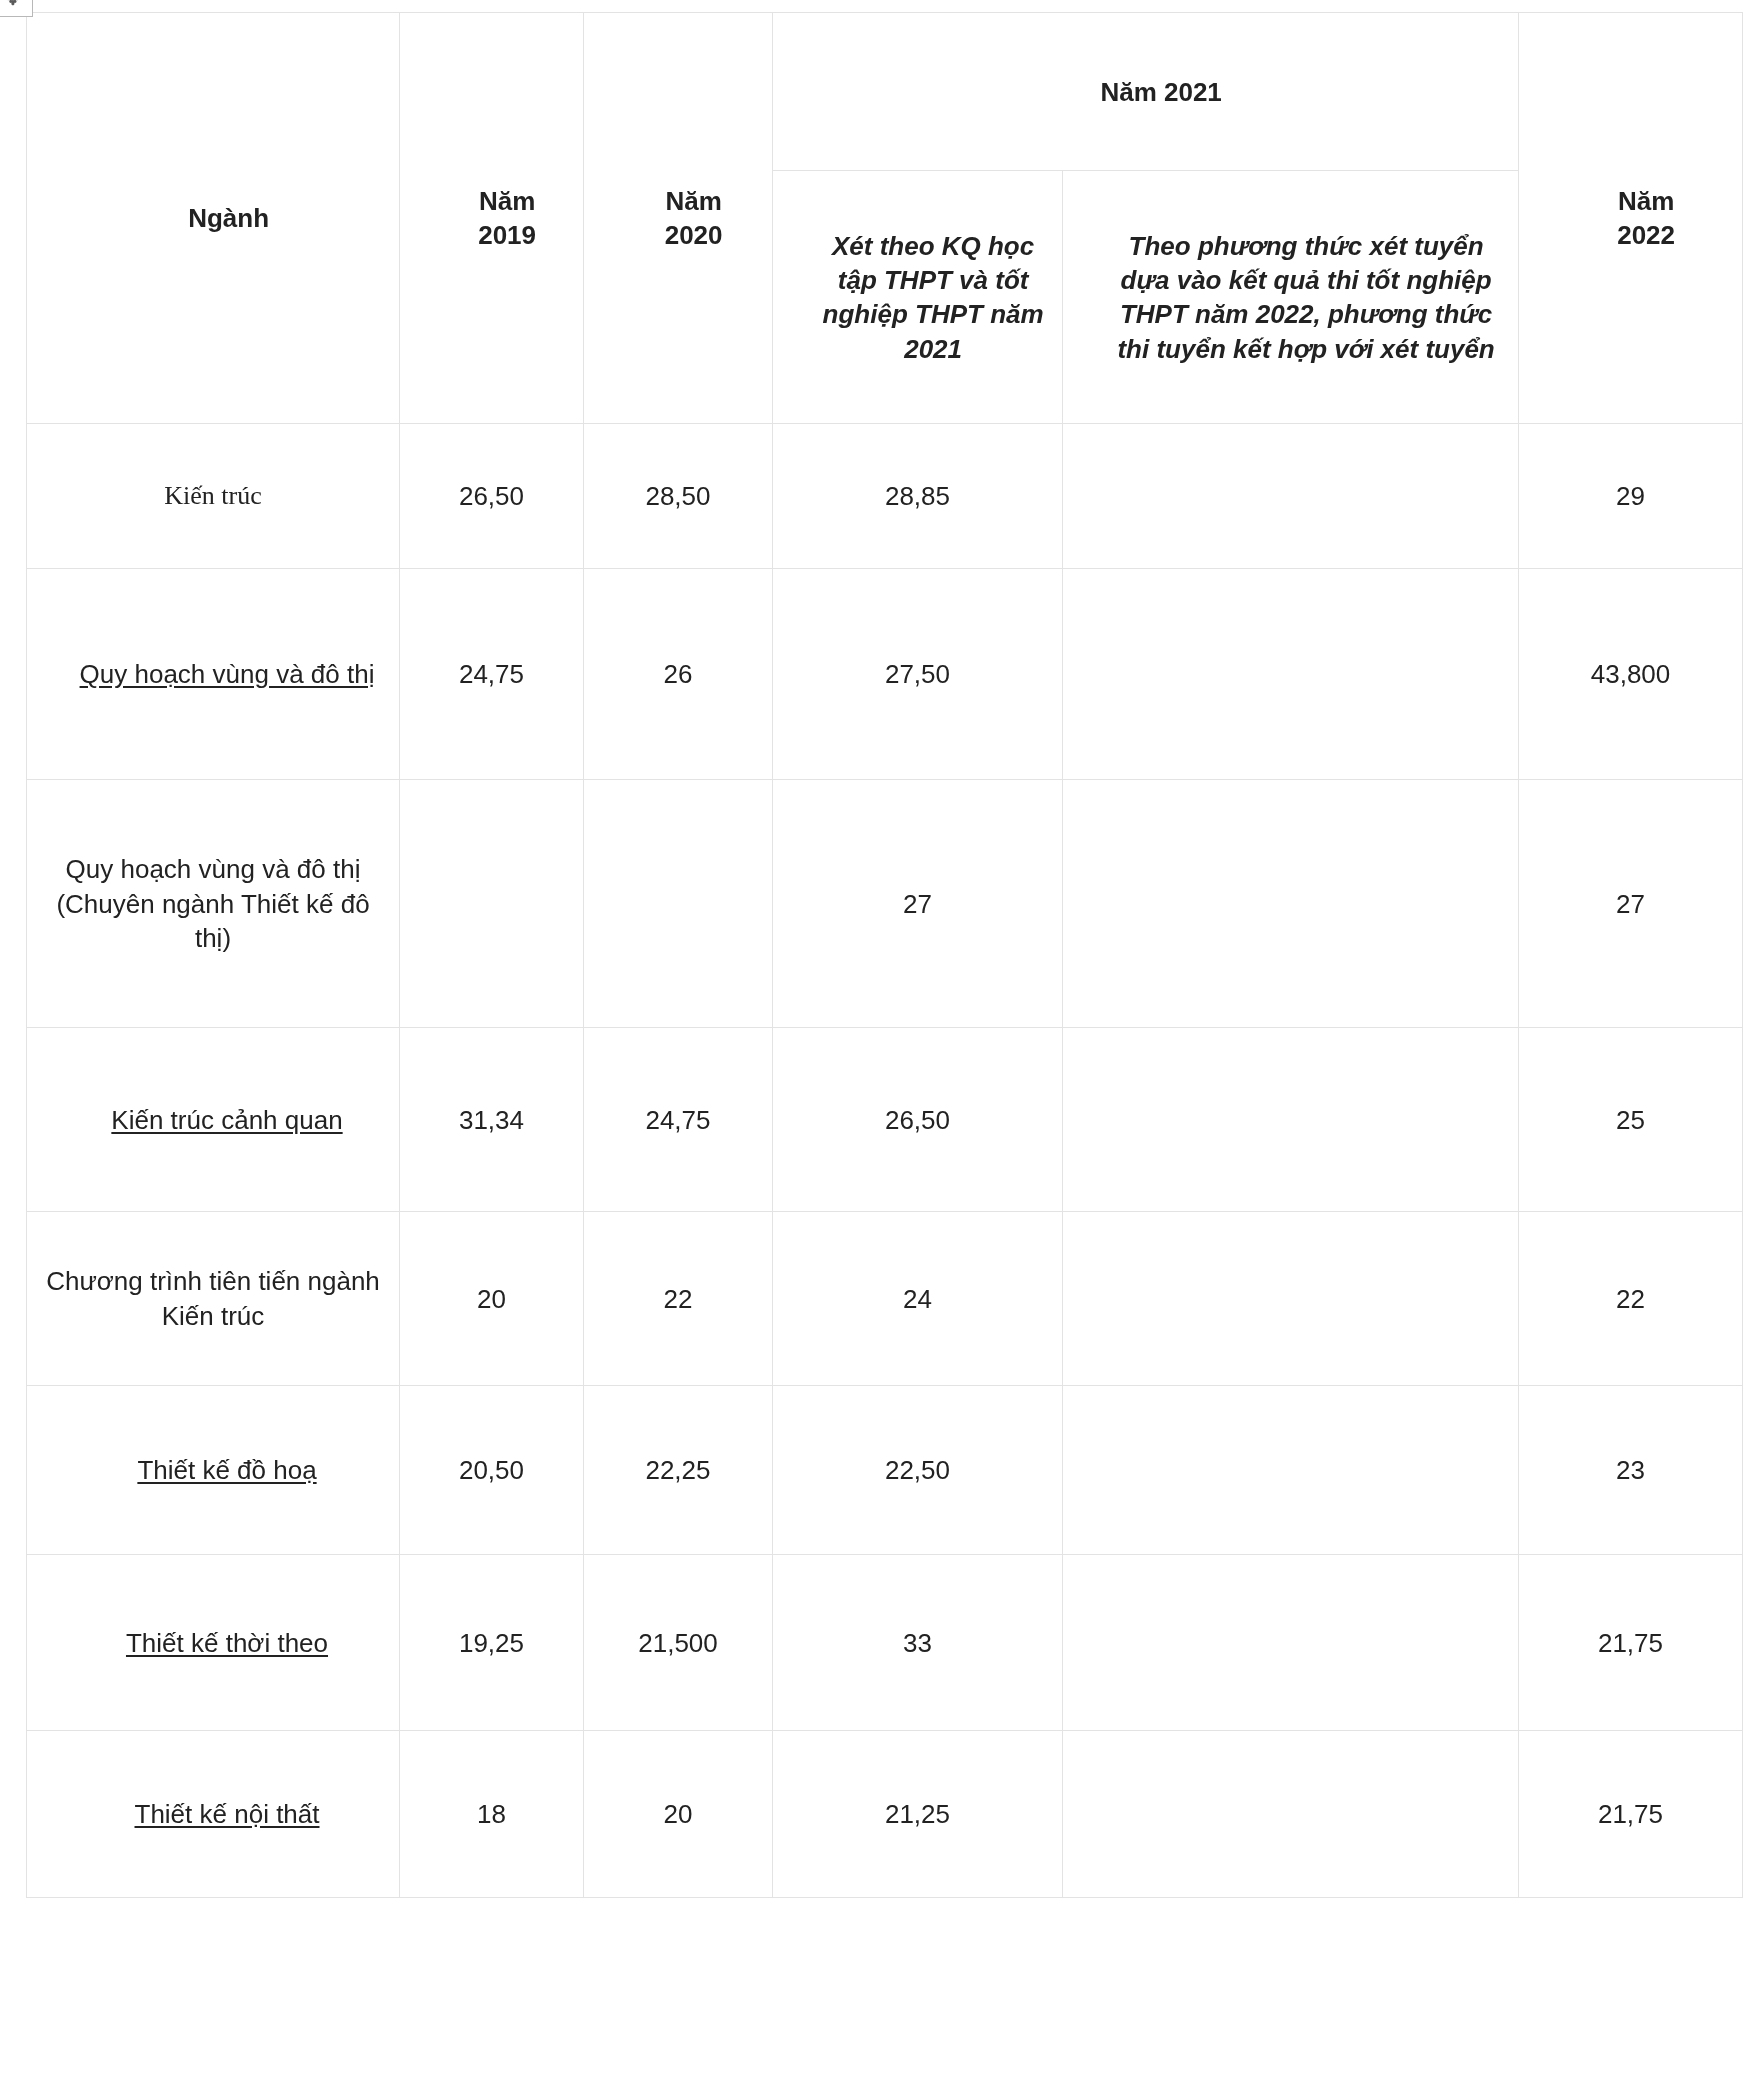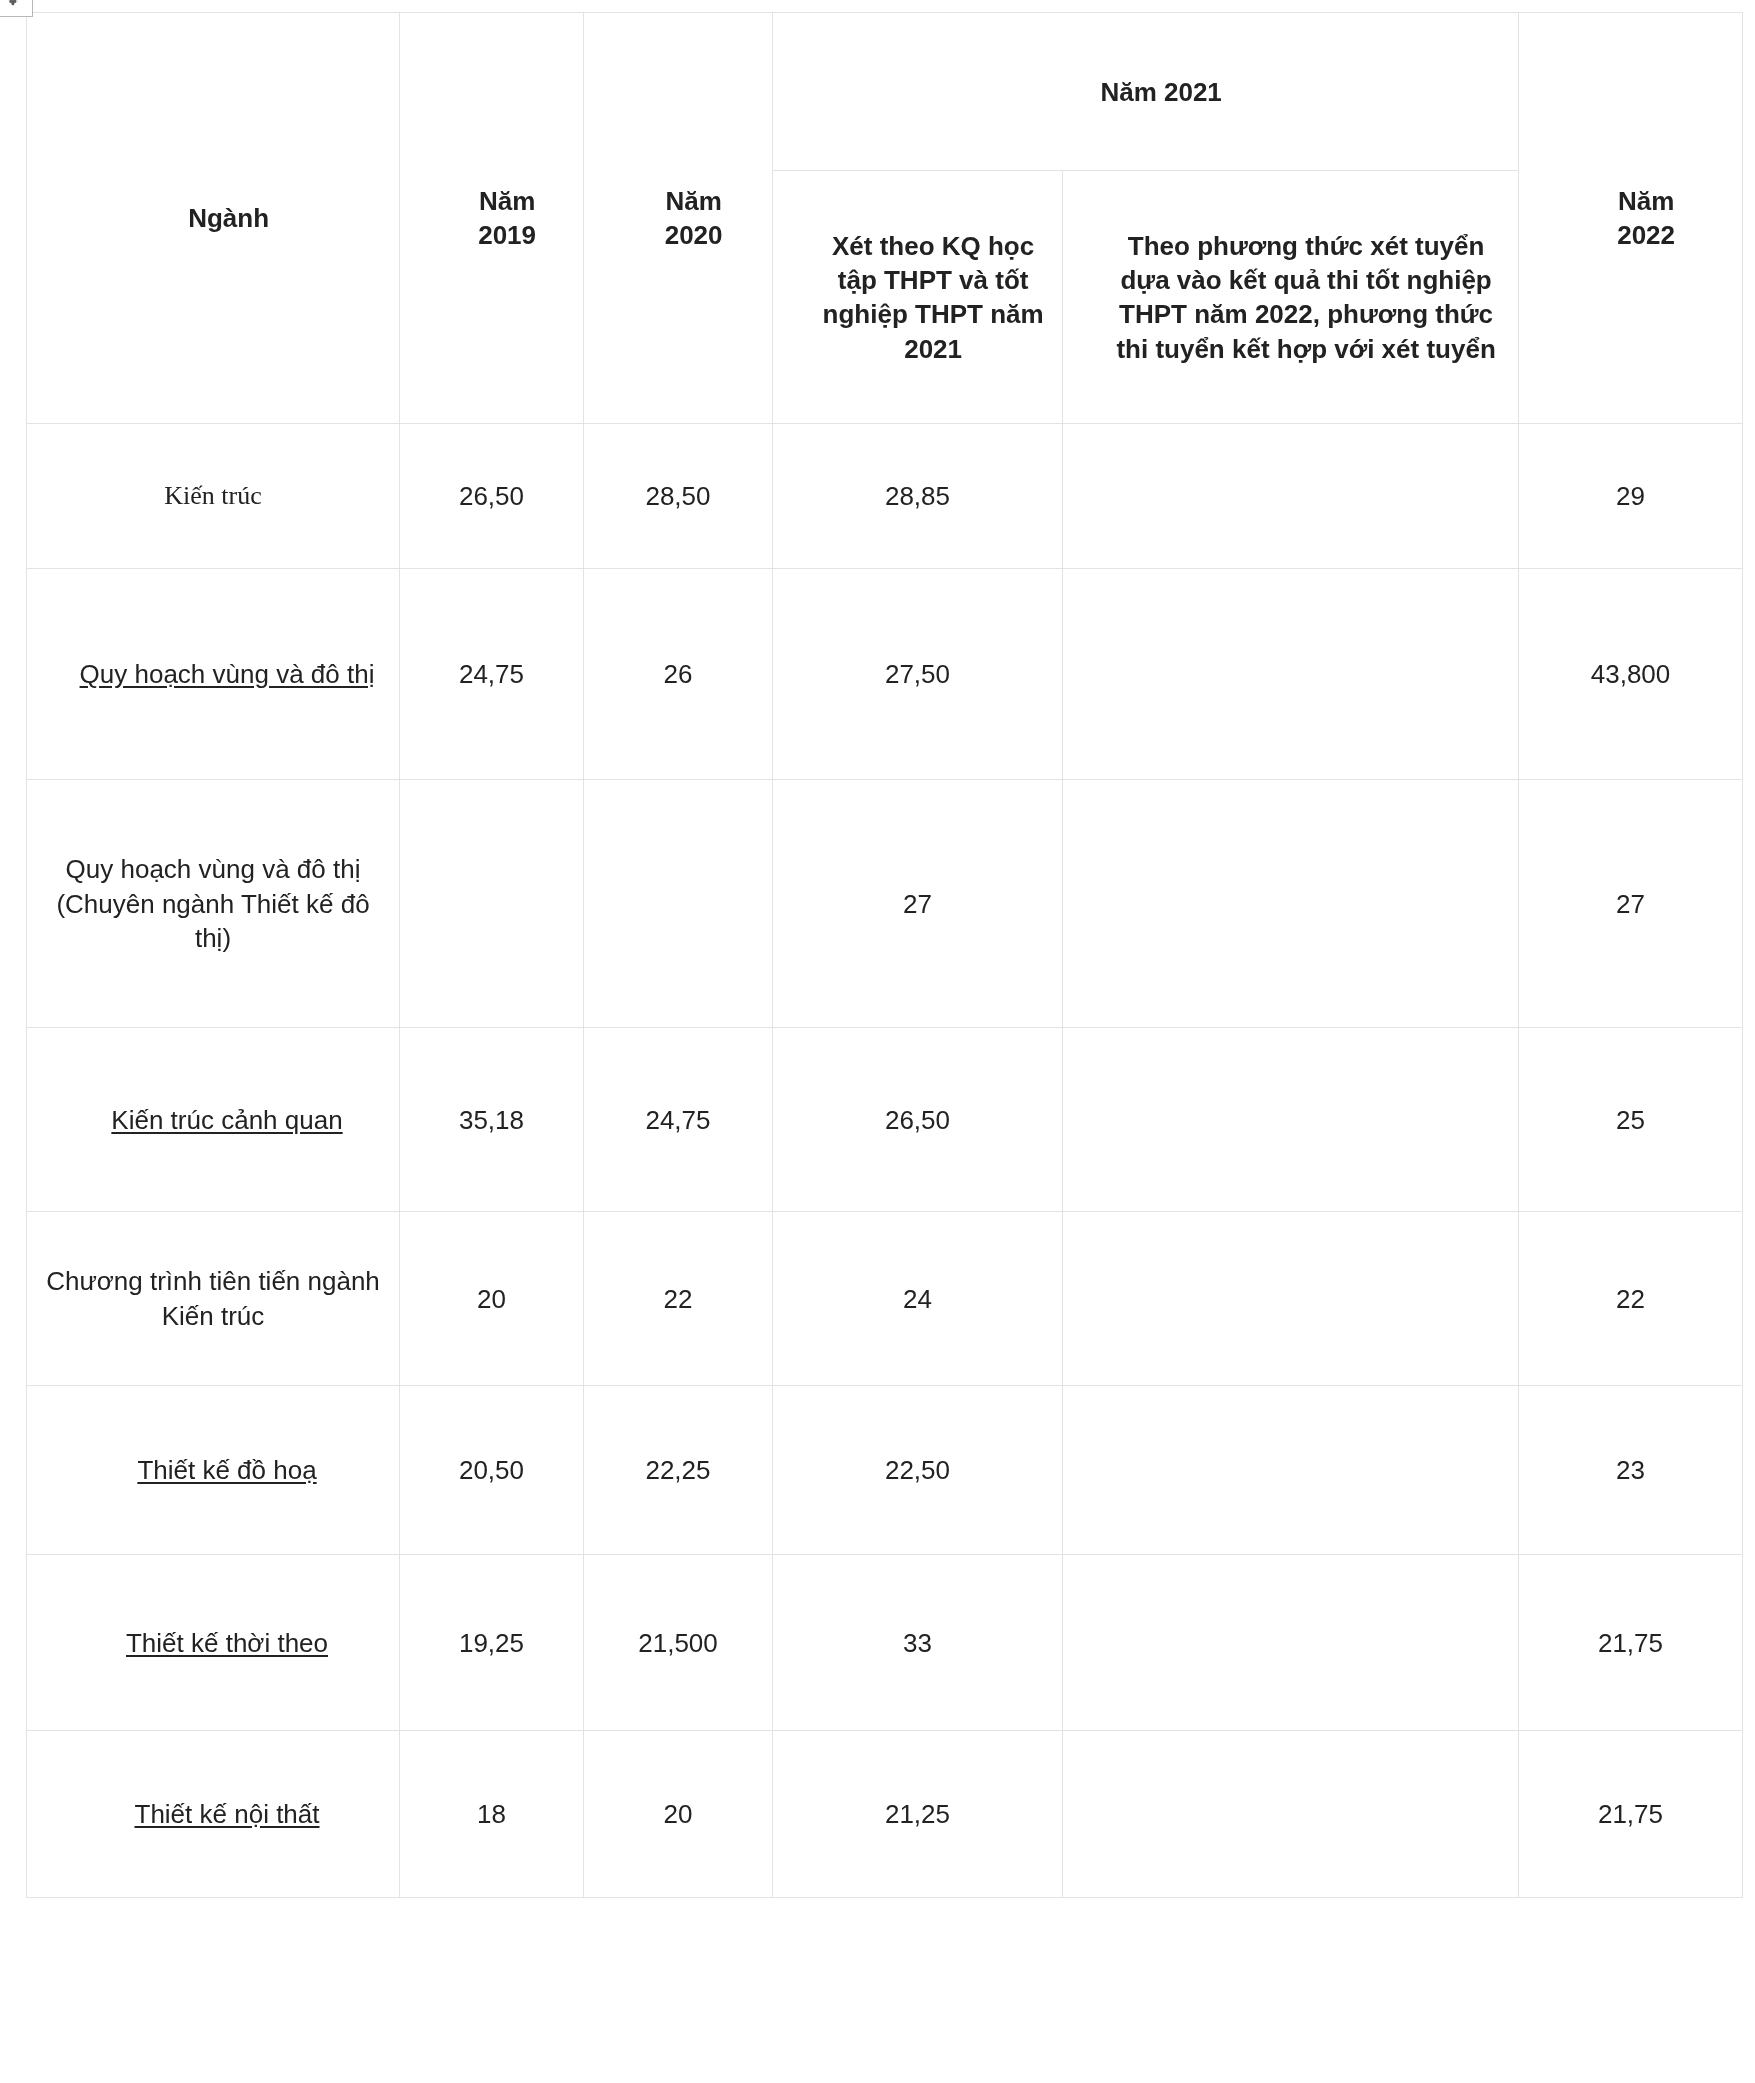--- a/index.html
+++ b/index.html
@@ -71,21 +71,21 @@
 
   
   col.c-nganh  { width: 373px; }
   col.c-2019   { width: 184px; }
   col.c-2020   { width: 189px; }
   col.c-2021a  { width: 290px; }
   col.c-2021b  { width: 456px; }
   col.c-2022   { width: 224px; }
 
   .hdr-top { height: 158px; }
-  .hdr-sub { height: 253px; }
+  .hdr-sub { height: 253px; font-style: italic; }
 
   .h-year { font-size: 26px; }
   .h-sub  { font-size: 25.5px; line-height: 1.38; }
 
   .row-1  { height: 145px; }
   .row-2  { height: 211px; }
   .row-3  { height: 248px; }
   .row-4  { height: 184px; }
   .row-5  { height: 174px; }
   .row-6  { height: 169px; }
@@ -165,21 +165,21 @@
       <tr class="row-3">
         <td class="nganh-cell">Quy hoạch vùng và đô thị (Chuyên ngành Thiết kế đô thị)</td>
         <td></td>
         <td></td>
         <td>27</td>
         <td></td>
         <td>27</td>
       </tr>
       <tr class="row-4">
         <td class="nganh-cell"><span class="link">Kiến trúc cảnh quan</span></td>
-        <td>35,18</td>
+        <td>31,34</td>
         <td>24,75</td>
         <td>26,50</td>
         <td></td>
         <td>25</td>
       </tr>
       <tr class="row-5">
         <td class="nganh-cell">Chương trình tiên tiến ngành Kiến trúc</td>
         <td>20</td>
         <td>22</td>
         <td>24</td>

